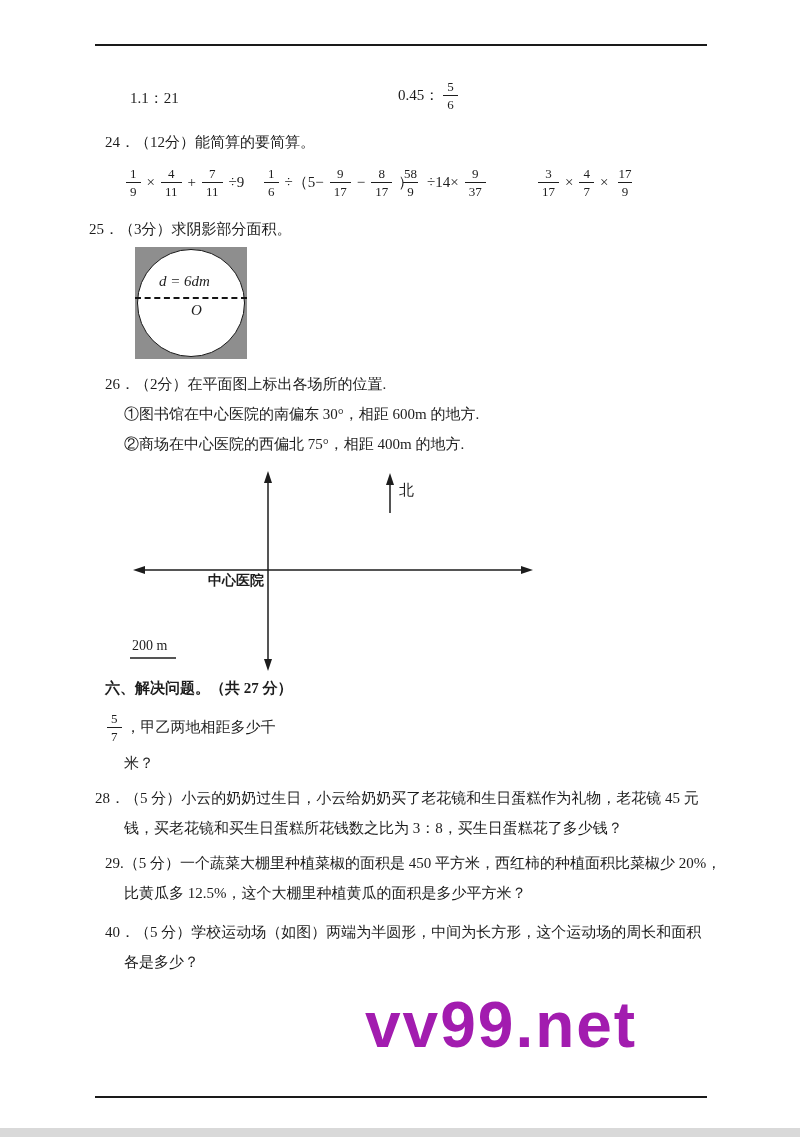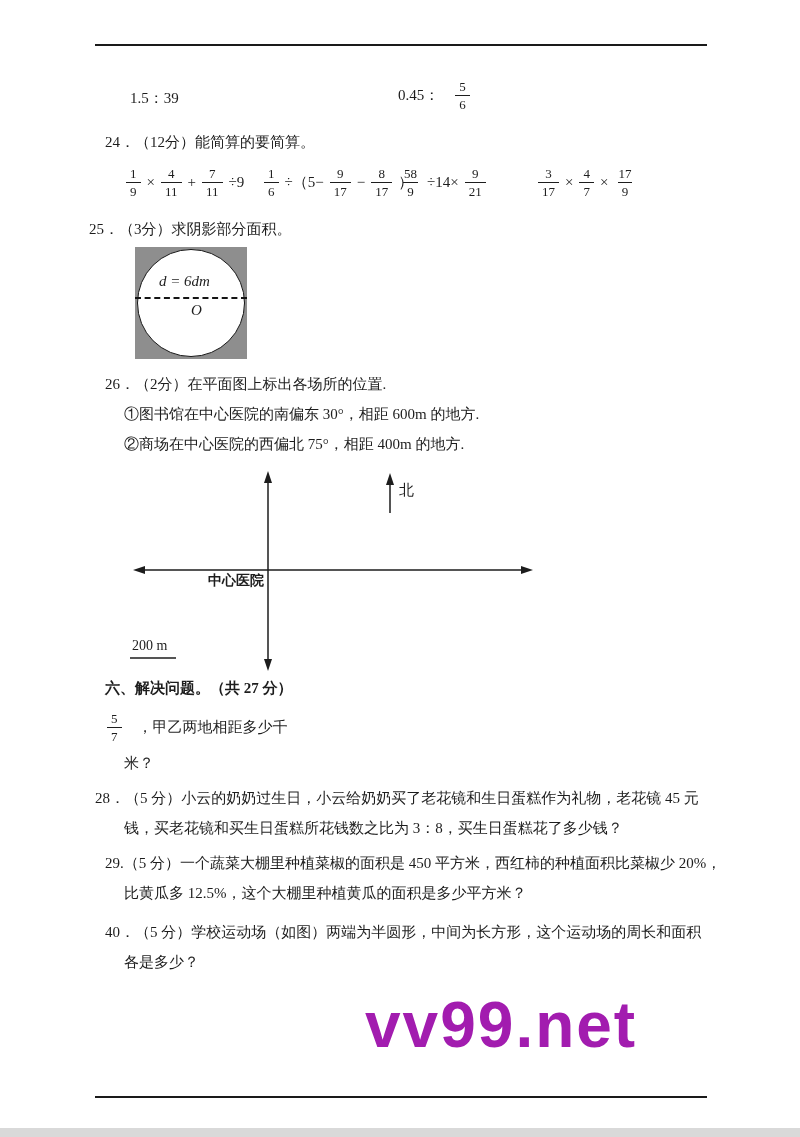--- a/index.html
+++ b/index.html
@@ -6,21 +6,21 @@
   html,body{background:#fff}
   body{
     width:800px;height:1137px;position:relative;overflow:hidden;
     font-family:"Liberation Serif","DejaVu Serif",serif;
     color:#1d1d1d;
   }
   .abs{position:absolute}
   .txt{font-size:15px;line-height:1.4;white-space:nowrap}
   .bold{font-weight:bold}
   .rule{background:#1a1a1a;height:2px}
-  .row{display:flex;align-items:center;gap:14px}
+  .row{display:flex;align-items:center;gap:2px}
   .expr{display:flex;align-items:center;gap:4px;font-size:15px;white-space:nowrap}
   .frac{display:inline-flex;flex-direction:column;align-items:center;line-height:1;margin:0 2px;vertical-align:middle}
   .frac .num{display:block;font-size:13px;padding:0 4px 2px}
   .frac .den{display:block;font-size:13px;padding:2px 4px 0;border-top:1.3px solid #1d1d1d}
   
   .fig-square{position:absolute;left:0;top:0;width:112px;height:112px;background:#8e8e8e}
   .fig-circle{position:absolute;left:2px;top:2px;width:108px;height:108px;background:#fff;border:1.6px solid #151515;border-radius:50%}
   .fig-dash{position:absolute;left:0;right:0;top:50px;border-top:2px dashed #151515}
   .fig-dlabel{position:absolute;left:24px;top:26px;font-style:italic;font-size:15px;white-space:nowrap}
   .fig-olabel{position:absolute;left:56px;top:55px;font-style:italic;font-size:15px}
@@ -29,21 +29,21 @@
     font-family:"Liberation Sans","DejaVu Sans",sans-serif;
     font-weight:bold;font-size:64px;color:#a21caf;letter-spacing:2px;white-space:nowrap
   }
   .scan-edge{background:#d9d9d9}
 </style>
 </head>
 <body>
 
 <div class="abs rule" style="left:95px;top:44px;width:612px"></div>
 
-<div class="abs txt" style="left:130px;top:88px">1.5：39</div>
+<div class="abs txt" style="left:130px;top:88px">1.1：21</div>
 <div class="abs row" style="left:398px;top:80px">
   <span class="txt">0.45：</span>
   <span class="frac">
     <span class="num">5</span>
     <span class="den">6</span>
   </span>
 </div>
 
 <div class="abs txt" style="left:105px;top:132px">24．（12分）能简算的要简算。</div>
 <div class="abs expr" style="left:124px;top:167px">
@@ -81,21 +81,21 @@
     <span>）</span>
   </div>
 <div class="abs expr" style="left:398px;top:167px">
     <span class="frac">
       <span class="num">58</span>
       <span class="den">9</span>
     </span>
     <span>÷14×</span>
     <span class="frac">
       <span class="num">9</span>
-      <span class="den">21</span>
+      <span class="den">37</span>
     </span>
   </div>
 <div class="abs expr" style="left:536px;top:167px">
     <span class="frac">
       <span class="num">3</span>
       <span class="den">17</span>
     </span>
     <span>×</span>
     <span class="frac">
       <span class="num">4</span>

